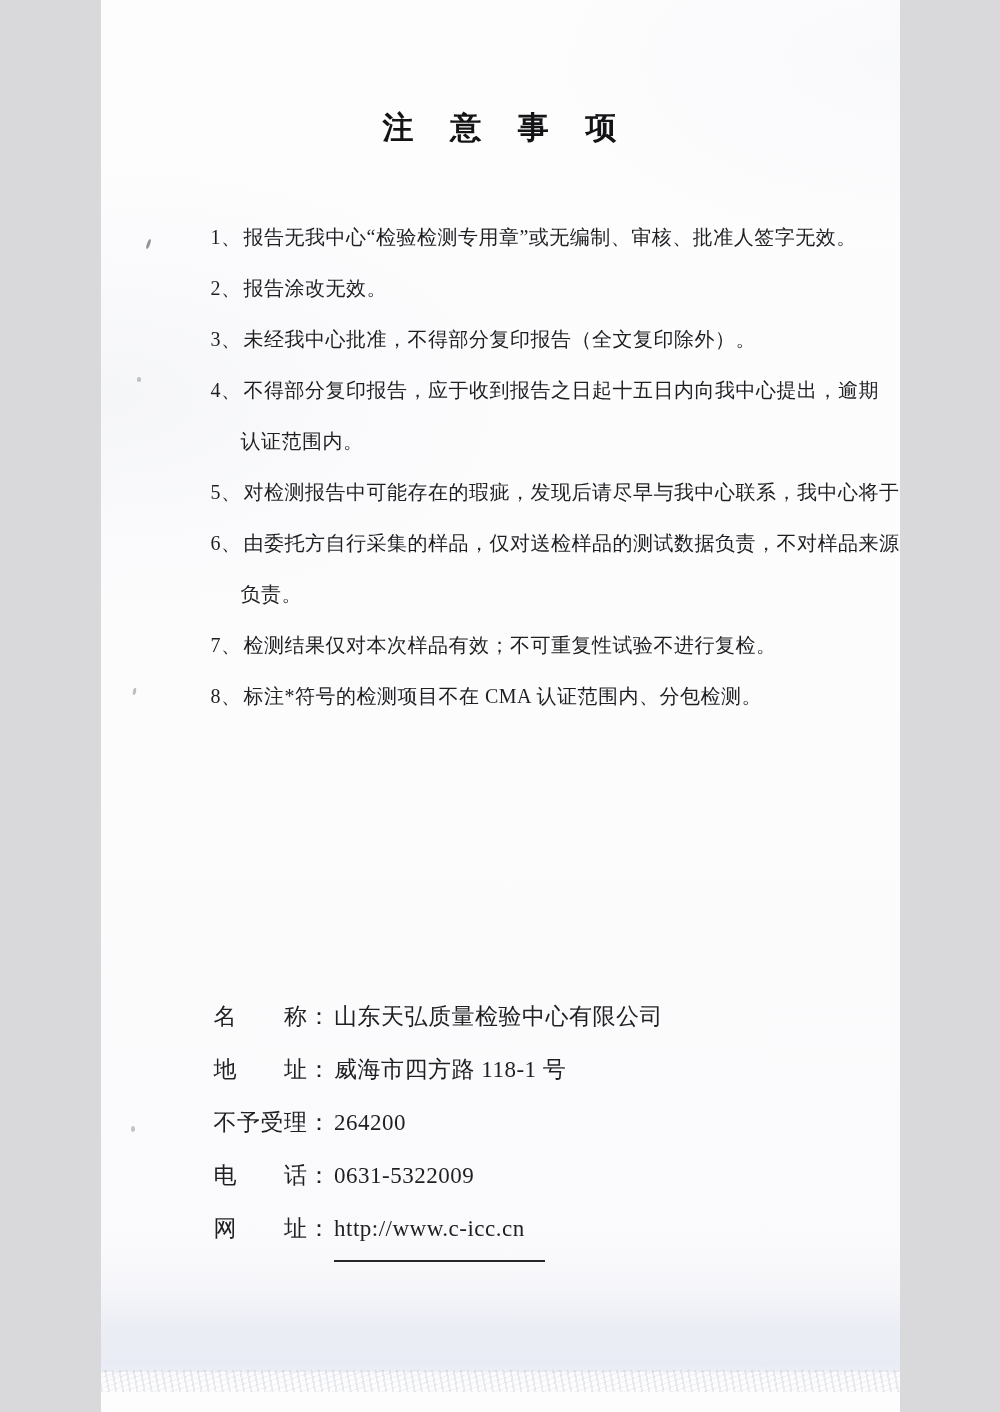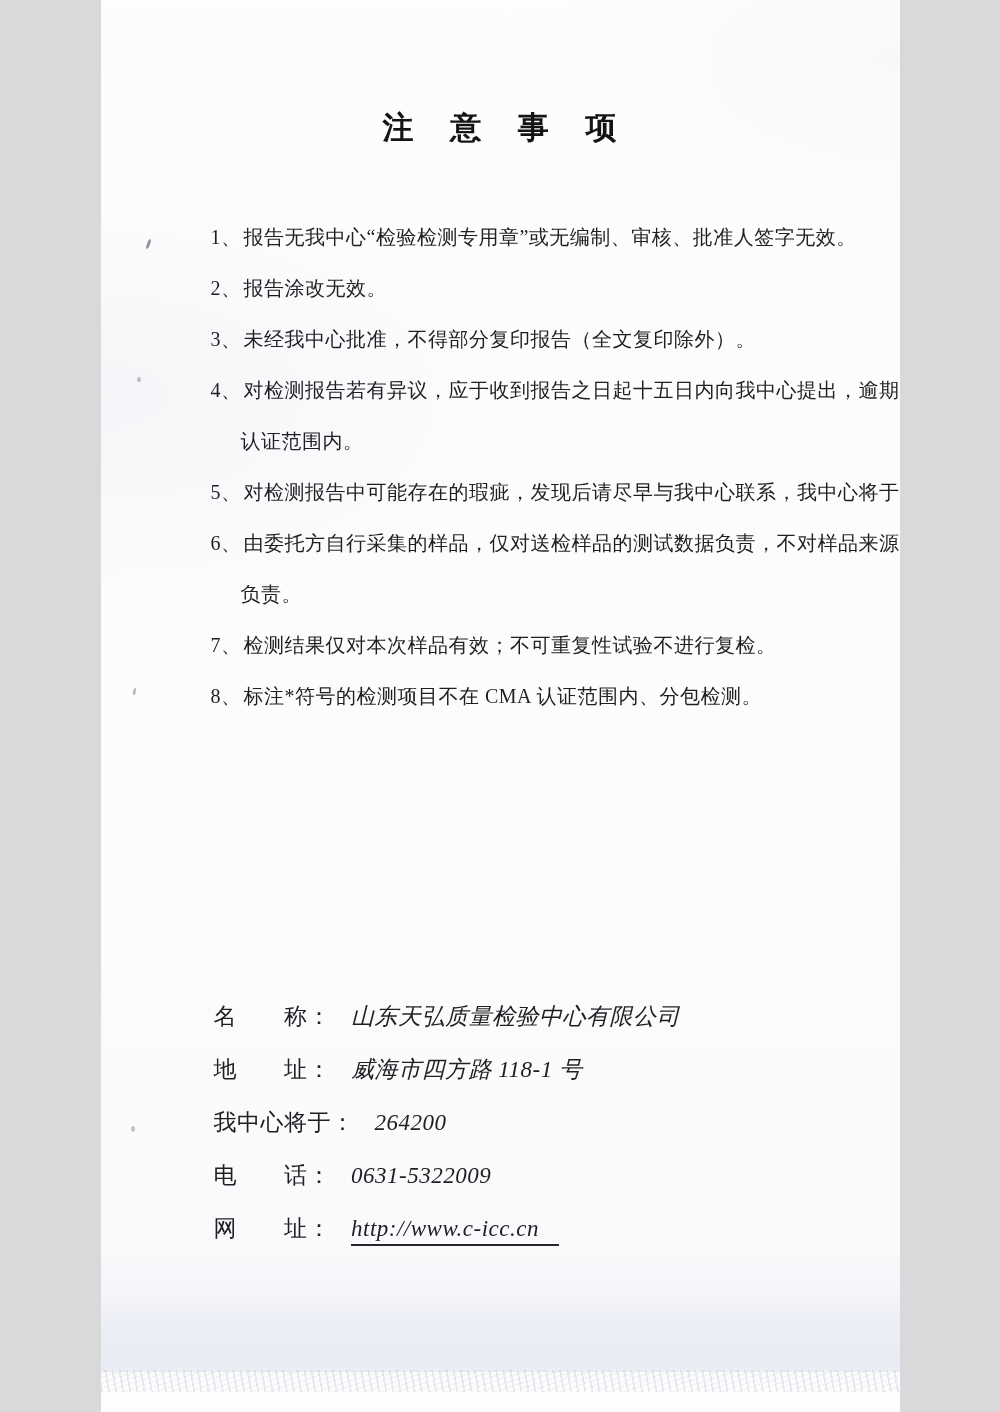--- a/index.html
+++ b/index.html
@@ -30,25 +30,25 @@
   
   .notes{position:absolute;left:110px;top:212px;width:875px;}
   .nline{line-height:51px;font-size:20px;white-space:nowrap;letter-spacing:0.5px;}
   .cont{padding-left:30px;}
   .num{padding-right:2px;}
 
   
   .info{position:absolute;left:113px;top:990px;}
   .info-row{line-height:53px;font-size:23px;white-space:nowrap;letter-spacing:0.5px;}
   .info-label{display:inline-block;}
-  .info-value{margin-left:20px;font-style:italic;}
+  .info-value{margin-left:3px;}
   .underlined{
     display:inline-block;line-height:30px;
     border-bottom:2px solid #26262b;
-    padding-right:20px;padding-bottom:0px;
+    padding-right:20px;padding-bottom:16px;
   }
 
   
   .stamp-ring{
     position:absolute;left:956px;top:622px;width:300px;height:300px;
     border-radius:50%;border:7px solid rgba(201,60,80,0.55);
     filter:blur(0.6px);
   }
   .stamp-ring-outer{
     position:absolute;left:934px;top:600px;width:346px;height:346px;
@@ -94,21 +94,21 @@
 
 <div class="page">
 
   <h1 class="doc-title" id="notes-title">注 意 事 项</h1>
 
   <div class="notes">
     <div class="nline"><span class="num">1、</span><span>报告无我中心“检验检测专用章”或无编制、审核、批准人签字无效。</span></div>
     <div class="nline"><span class="num">2、</span><span>报告涂改无效。</span></div>
     <div class="nline"><span class="num">3、</span><span>未经我中心批准，不得部分复印报告（全文复印除外）。</span></div>
     <div>
-      <div class="nline"><span class="num">4、</span><span>对检测报告若有异议，应于收到报告之日起十五日内向我中心提出，逾期</span></div>
+      <div class="nline"><span class="num">4、</span><span>不得部分复印报告，应于收到报告之日起十五日内向我中心提出，逾期</span></div>
       <div class="nline cont">认证范围内。</div>
     </div>
     <div>
       <div class="nline"><span class="num">5、</span><span>对检测报告中可能存在的瑕疵，发现后请尽早与我中心联系，我中心将于</span></div>
     </div>
     <div>
       <div class="nline"><span class="num">6、</span><span>由委托方自行采集的样品，仅对送检样品的测试数据负责，不对样品来源</span></div>
       <div class="nline cont">负责。</div>
     </div>
     <div class="nline"><span class="num">7、</span><span>检测结果仅对本次样品有效；不可重复性试验不进行复检。</span></div>
@@ -117,21 +117,21 @@
 
 
   <div class="info">
     <div class="info-row">
       <span class="info-label">名　　称：</span><span class="info-value">山东天弘质量检验中心有限公司</span>
     </div>
     <div class="info-row">
       <span class="info-label">地　　址：</span><span class="info-value">威海市四方路 118-1 号</span>
     </div>
     <div class="info-row">
-      <span class="info-label">我中心将于：</span><span class="info-value">264200</span>
+      <span class="info-label">不予受理：</span><span class="info-value">264200</span>
     </div>
     <div class="info-row">
       <span class="info-label">电　　话：</span><span class="info-value">0631-5322009</span>
     </div>
     <div class="info-row">
       <span class="info-label">网　　址：</span><span class="info-value underlined">http://www.c-icc.cn</span>
     </div>
   </div>
 
   <div class="stamp-ring-outer"></div>

